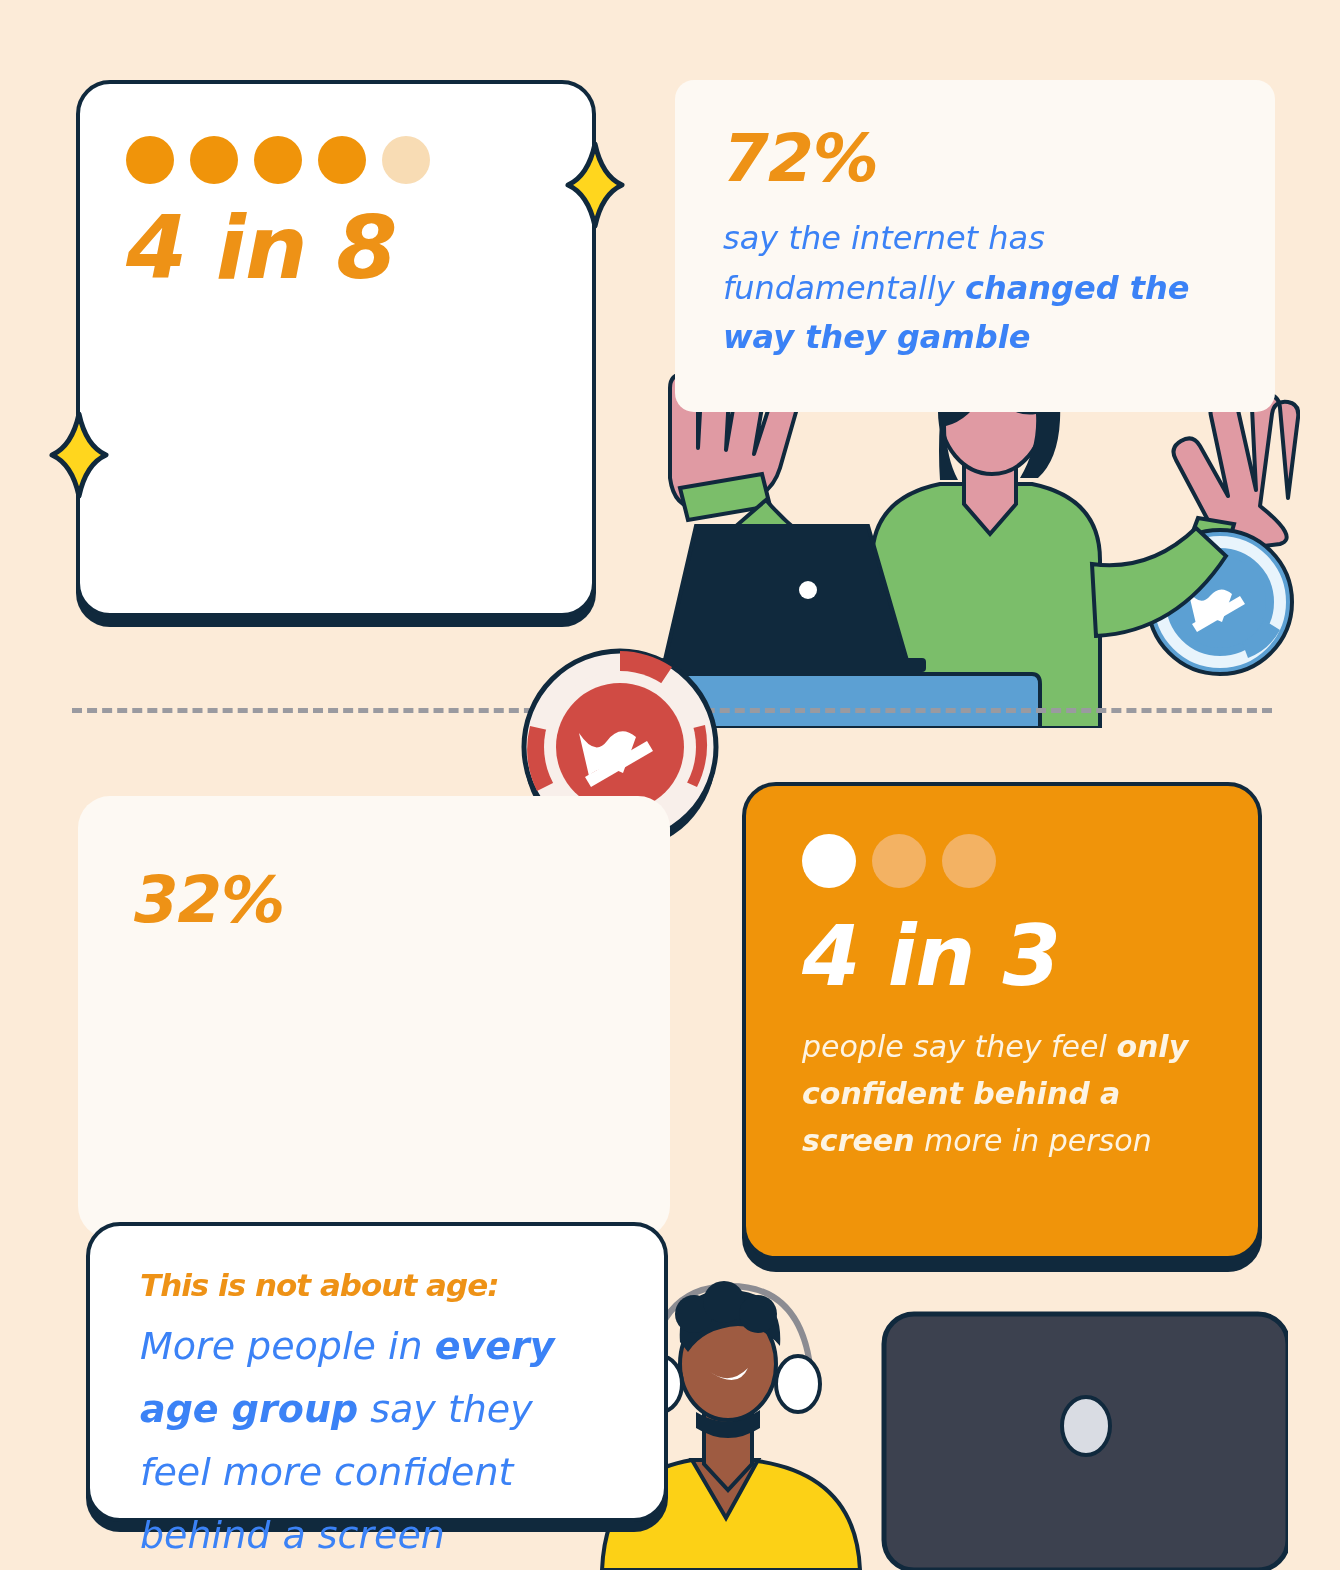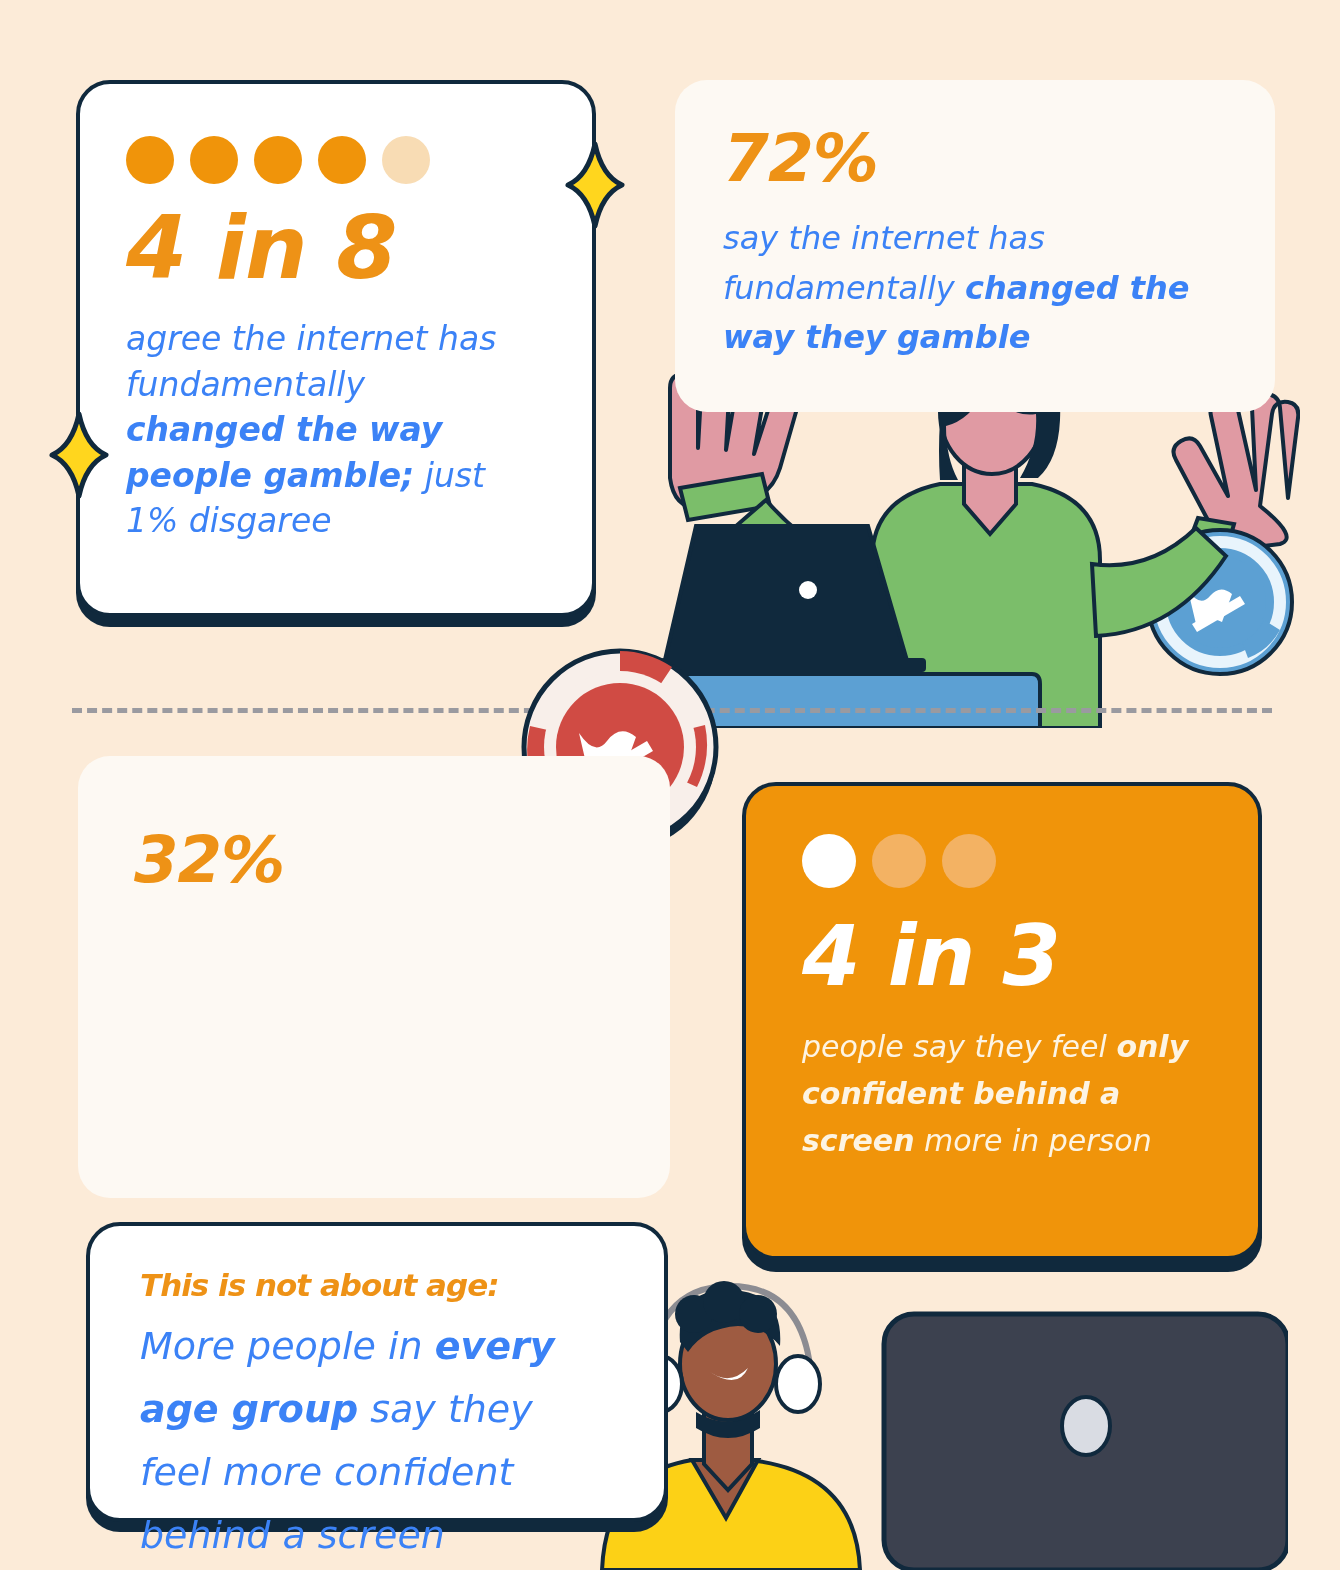--- a/index.html
+++ b/index.html
@@ -64,22 +64,22 @@
   }
 
   
   .chip{position:absolute;}
 
   
   .illus{position:absolute;}
 
   
   #card-4in5   {left:76px; top:80px;  width:520px; height:537px; padding:52px 46px 0 46px;}
-  #card-72     {left:675px;top:80px;  width:600px; height:332px; padding:46px 40px 0 48px;}
-  #card-32     {left:78px; top:756px; width:592px; height:442px; padding:72px 54px 0 56px;}
+  #card-72     {left:675px;top:80px;  width:600px; height:332px; padding:46px 40px 0 48px;border-radius:19px;}
+  #card-32     {left:78px; top:796px; width:592px; height:442px; padding:72px 54px 0 56px;}
   #card-1in3   {left:742px;top:782px; width:520px; height:478px; padding:48px 44px 0 56px;}
   #card-age    {left:86px; top:1222px;width:582px; height:300px; padding:44px 67px 0 50px;}
 </style>
 </head>
 <body>
 
 <div class="stage">
 
   <svg class="illus" style="left:640px;top:328px;width:660px;height:400px;" viewBox="0 0 660 400">
 
@@ -171,23 +171,20 @@
 
   <div id="card-4in5" class="card card-outline">
     <div class="dots">
       <span class="dot" style="width:48px;height:48px;background:#F0940A;"></span>
       <span class="dot" style="width:48px;height:48px;background:#F0940A;"></span>
       <span class="dot" style="width:48px;height:48px;background:#F0940A;"></span>
       <span class="dot" style="width:48px;height:48px;background:#F0940A;"></span>
       <span class="dot" style="width:48px;height:48px;background:#F8DCB4;"></span>
     </div>
     <div class="bignum" style="font-size:88px;margin-top:20px;">4 in 8</div>
-    <div class="body-txt" style="font-size:33px;margin-top:24px;max-width:400px;">
-      <span>agree the internet has fundamentally </span><b>changed the way people gamble;</b><span> just 1% disgaree</span>
-    </div>
   </div>
 
   <svg class="sparkle" style="left:564px;top:140px;width:62px;height:90px;" viewBox="0 0 62 90">
     <path d="M31 4 Q38 36 58 45 Q38 54 31 86 Q24 54 4 45 Q24 36 31 4 Z" fill="#FFD61E" stroke="#10293D" stroke-width="5" stroke-linejoin="round"></path>
   </svg>
   <svg class="sparkle" style="left:48px;top:410px;width:62px;height:90px;" viewBox="0 0 62 90">
     <path d="M31 4 Q38 36 58 45 Q38 54 31 86 Q24 54 4 45 Q24 36 31 4 Z" fill="#FFD61E" stroke="#10293D" stroke-width="5" stroke-linejoin="round"></path>
   </svg>
 
   <div id="card-72" class="card card-soft">

